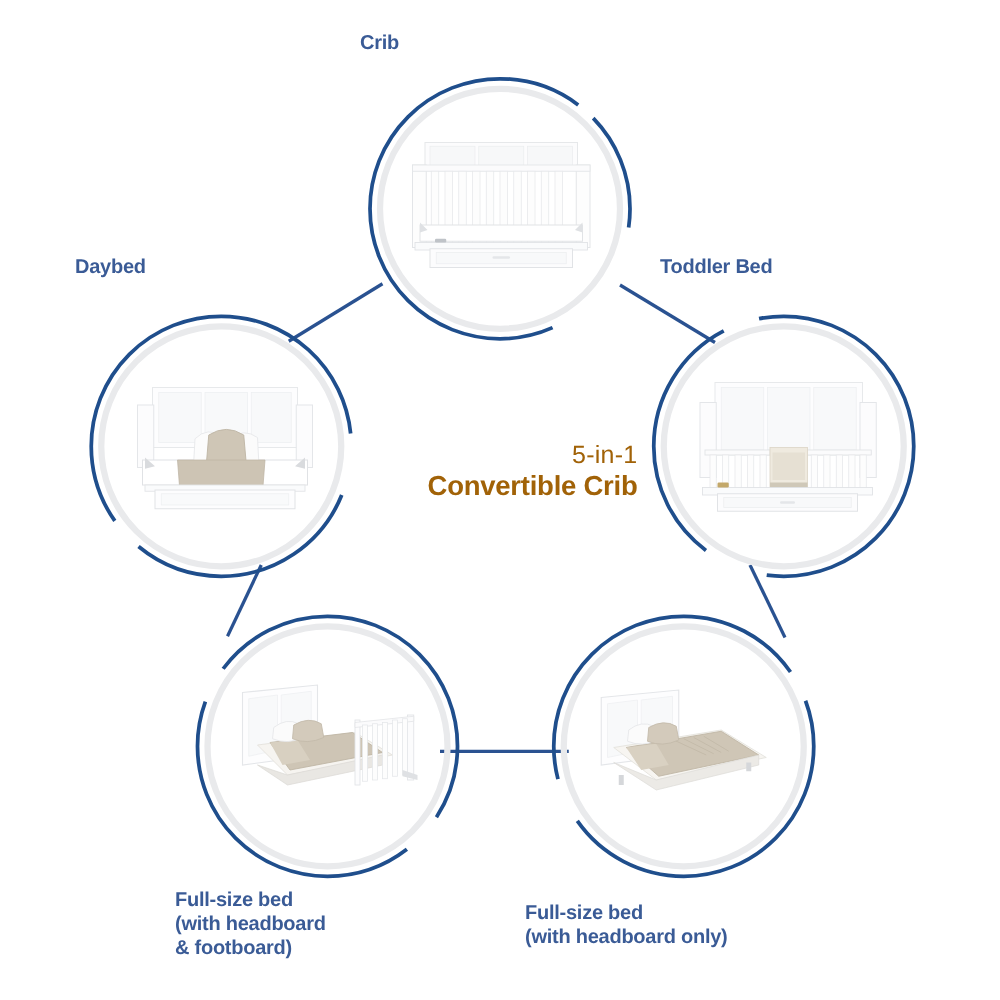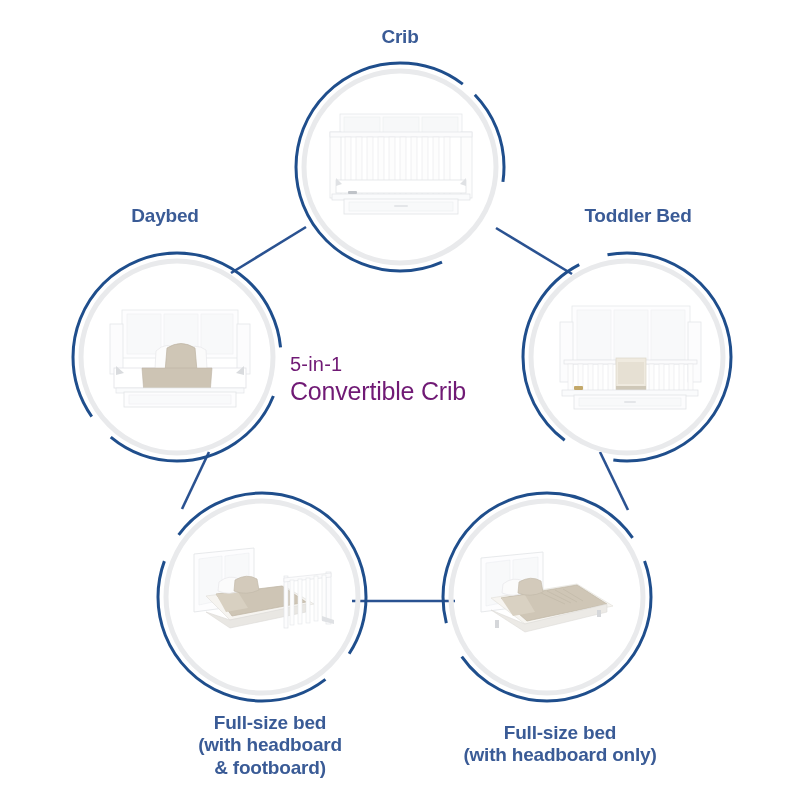--- a/index.html
+++ b/index.html
@@ -21,53 +21,52 @@
     height: 800px;
   }
   .diagram-svg {
     position: absolute;
     left: 0; top: 0;
     width: 800px;
     height: 800px;
   }
   .label {
     position: absolute;
-    text-align: center;
     color: #3a5b96;
     font-weight: bold;
-    font-size: 19px;
+    font-size: 16px;
     line-height: 1.18;
     letter-spacing: -0.2px;
     white-space: pre-line;
   }
   #label-crib      { left: 288px; top: 26px;  width: 224px; }
   #label-daybed    { left: 60px;  top: 205px; width: 210px; }
   #label-toddler   { left: 528px; top: 205px; width: 220px; }
   #label-fullboth  { left: 140px; top: 712px; width: 260px; }
   #label-fullhead  { left: 420px; top: 722px; width: 280px; }
 
   .center-text {
     position: absolute;
     left: 290px;
     top: 352px;
     width: 220px;
-    text-align: left;
-    color: #701a75;
+    text-align: right;
+    color: #a16207;
   }
   .center-line1 {
     display: block;
     font-size: 20px;
     font-weight: normal;
     line-height: 1.2;
     letter-spacing: 0.2px;
   }
   .center-line2 {
     display: block;
-    font-size: 25px;
-    font-weight: normal;
+    font-size: 22px;
+    font-weight: bold;
     line-height: 1.2;
     letter-spacing: -0.2px;
   }
 
   
   .product {
     position: absolute;
   }
   .prod-svg { display: block; }
 </style>

